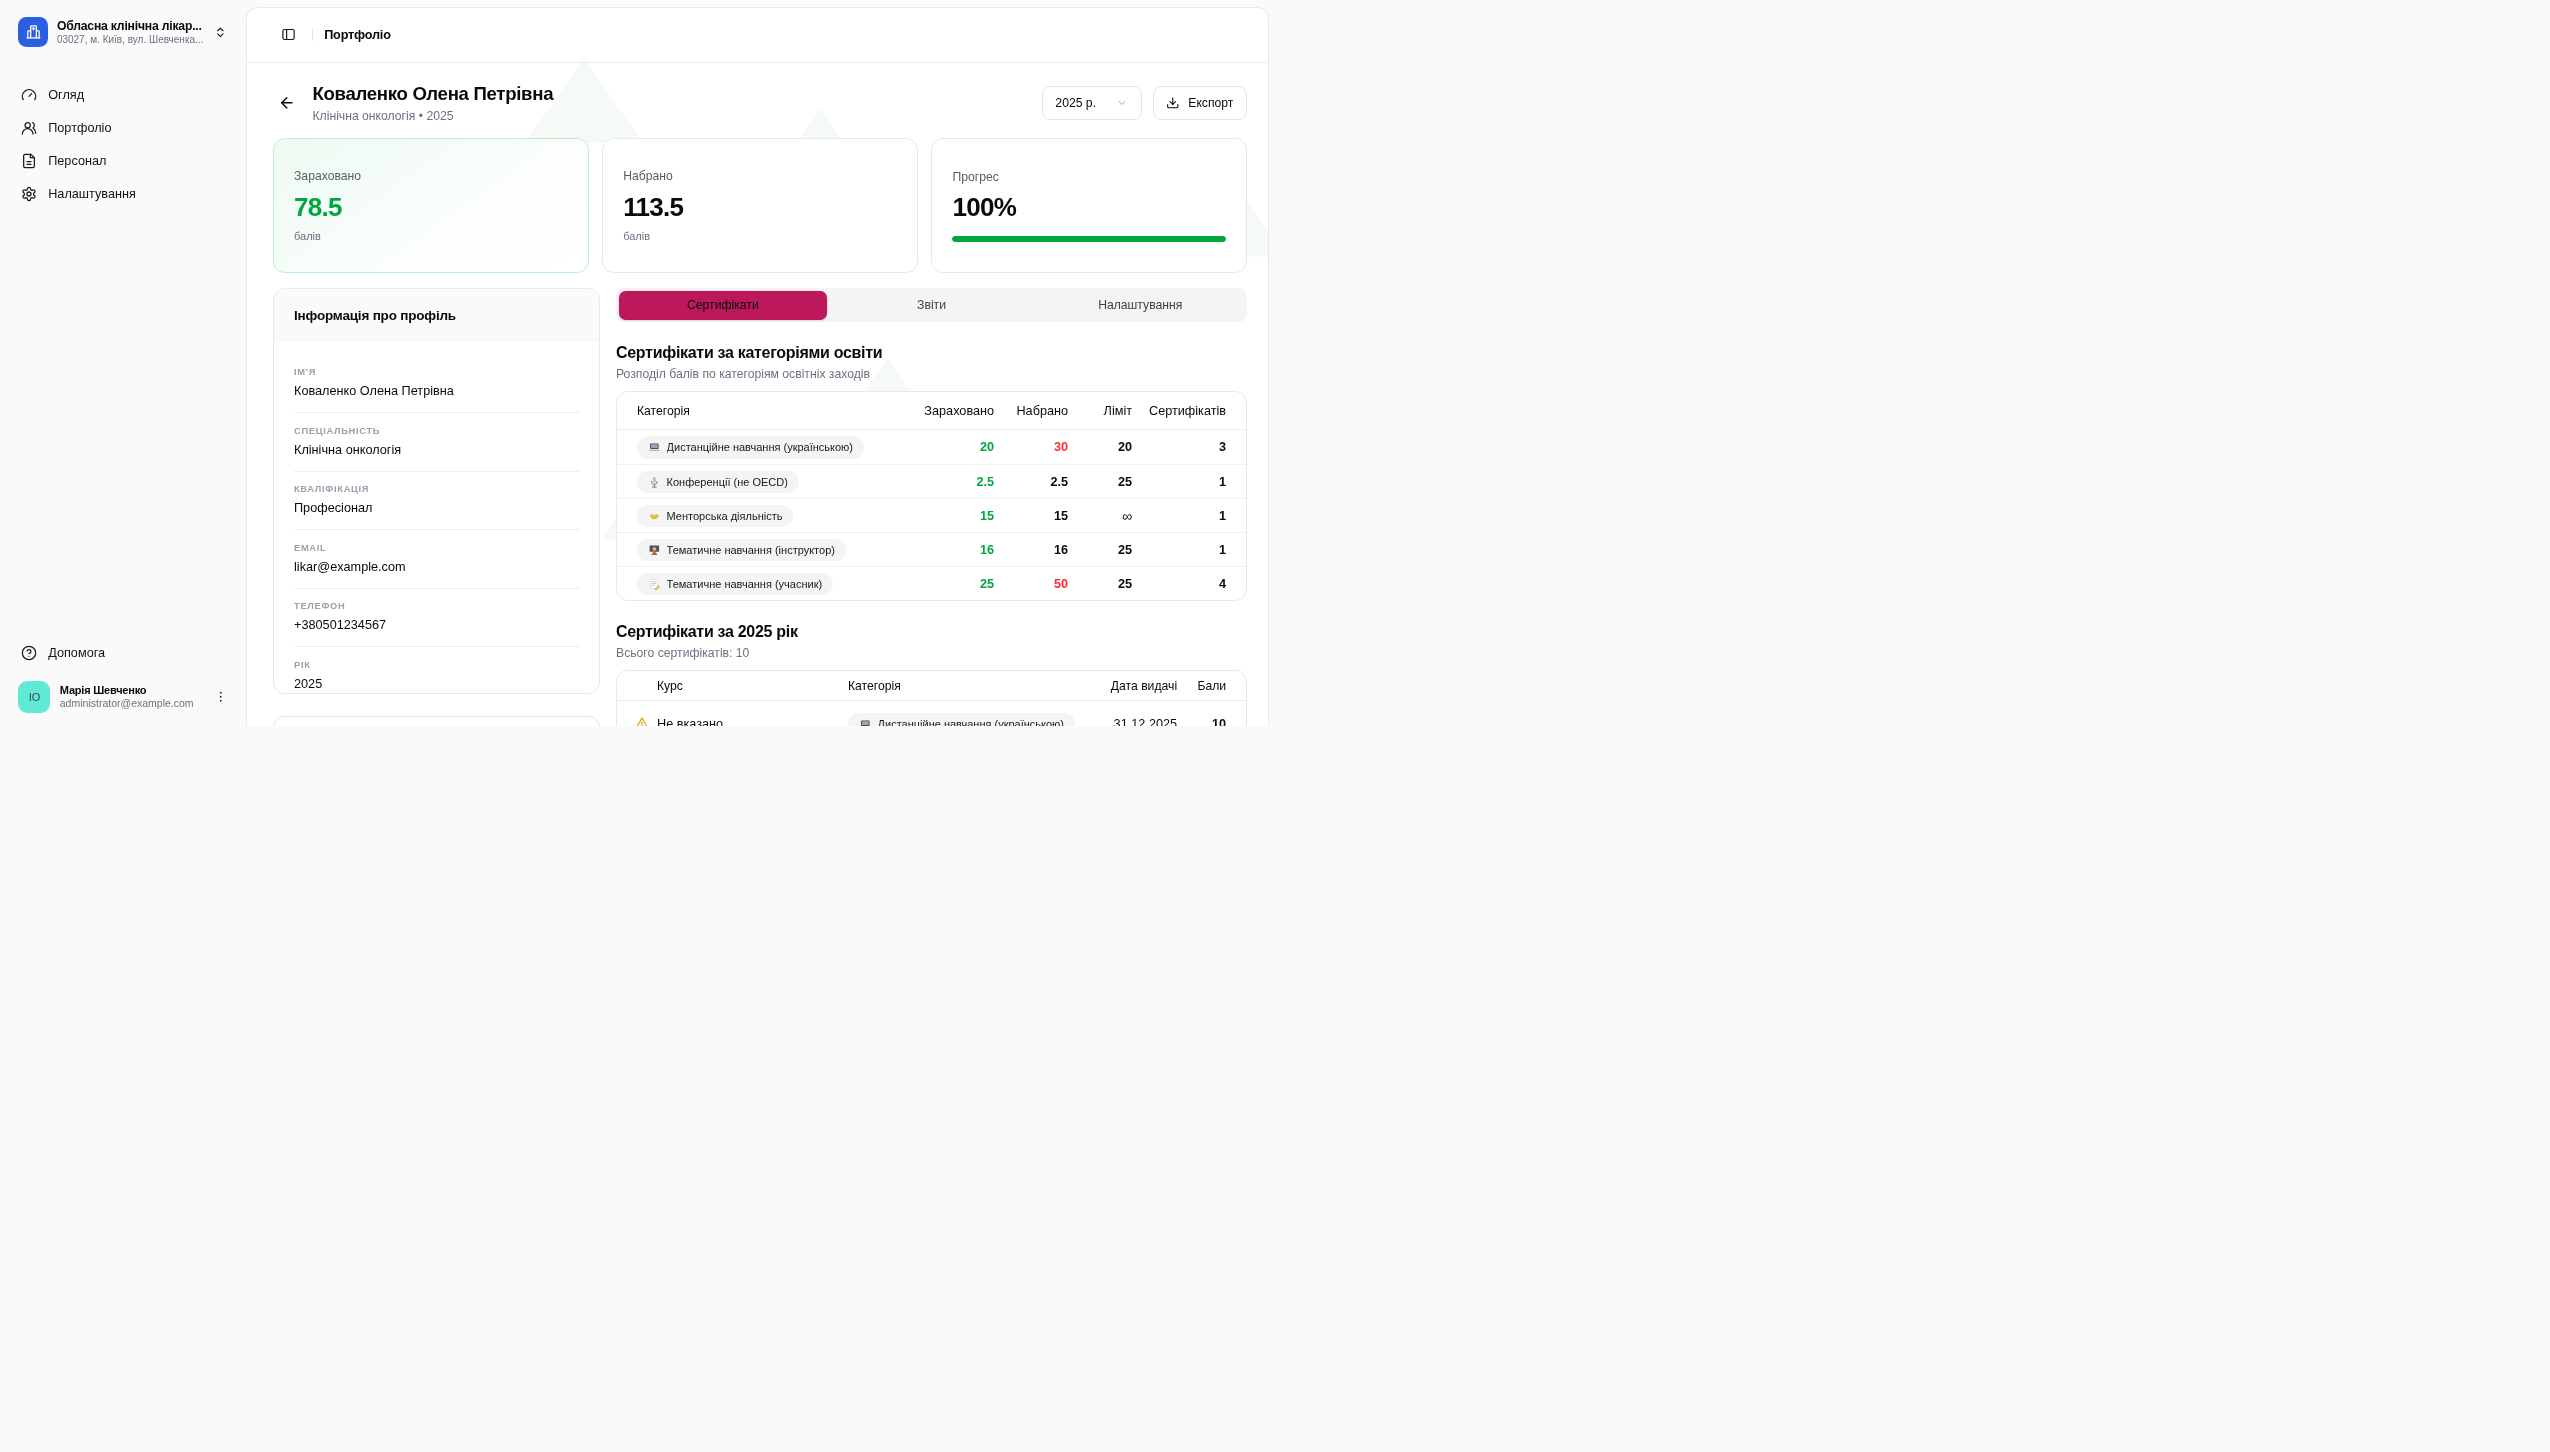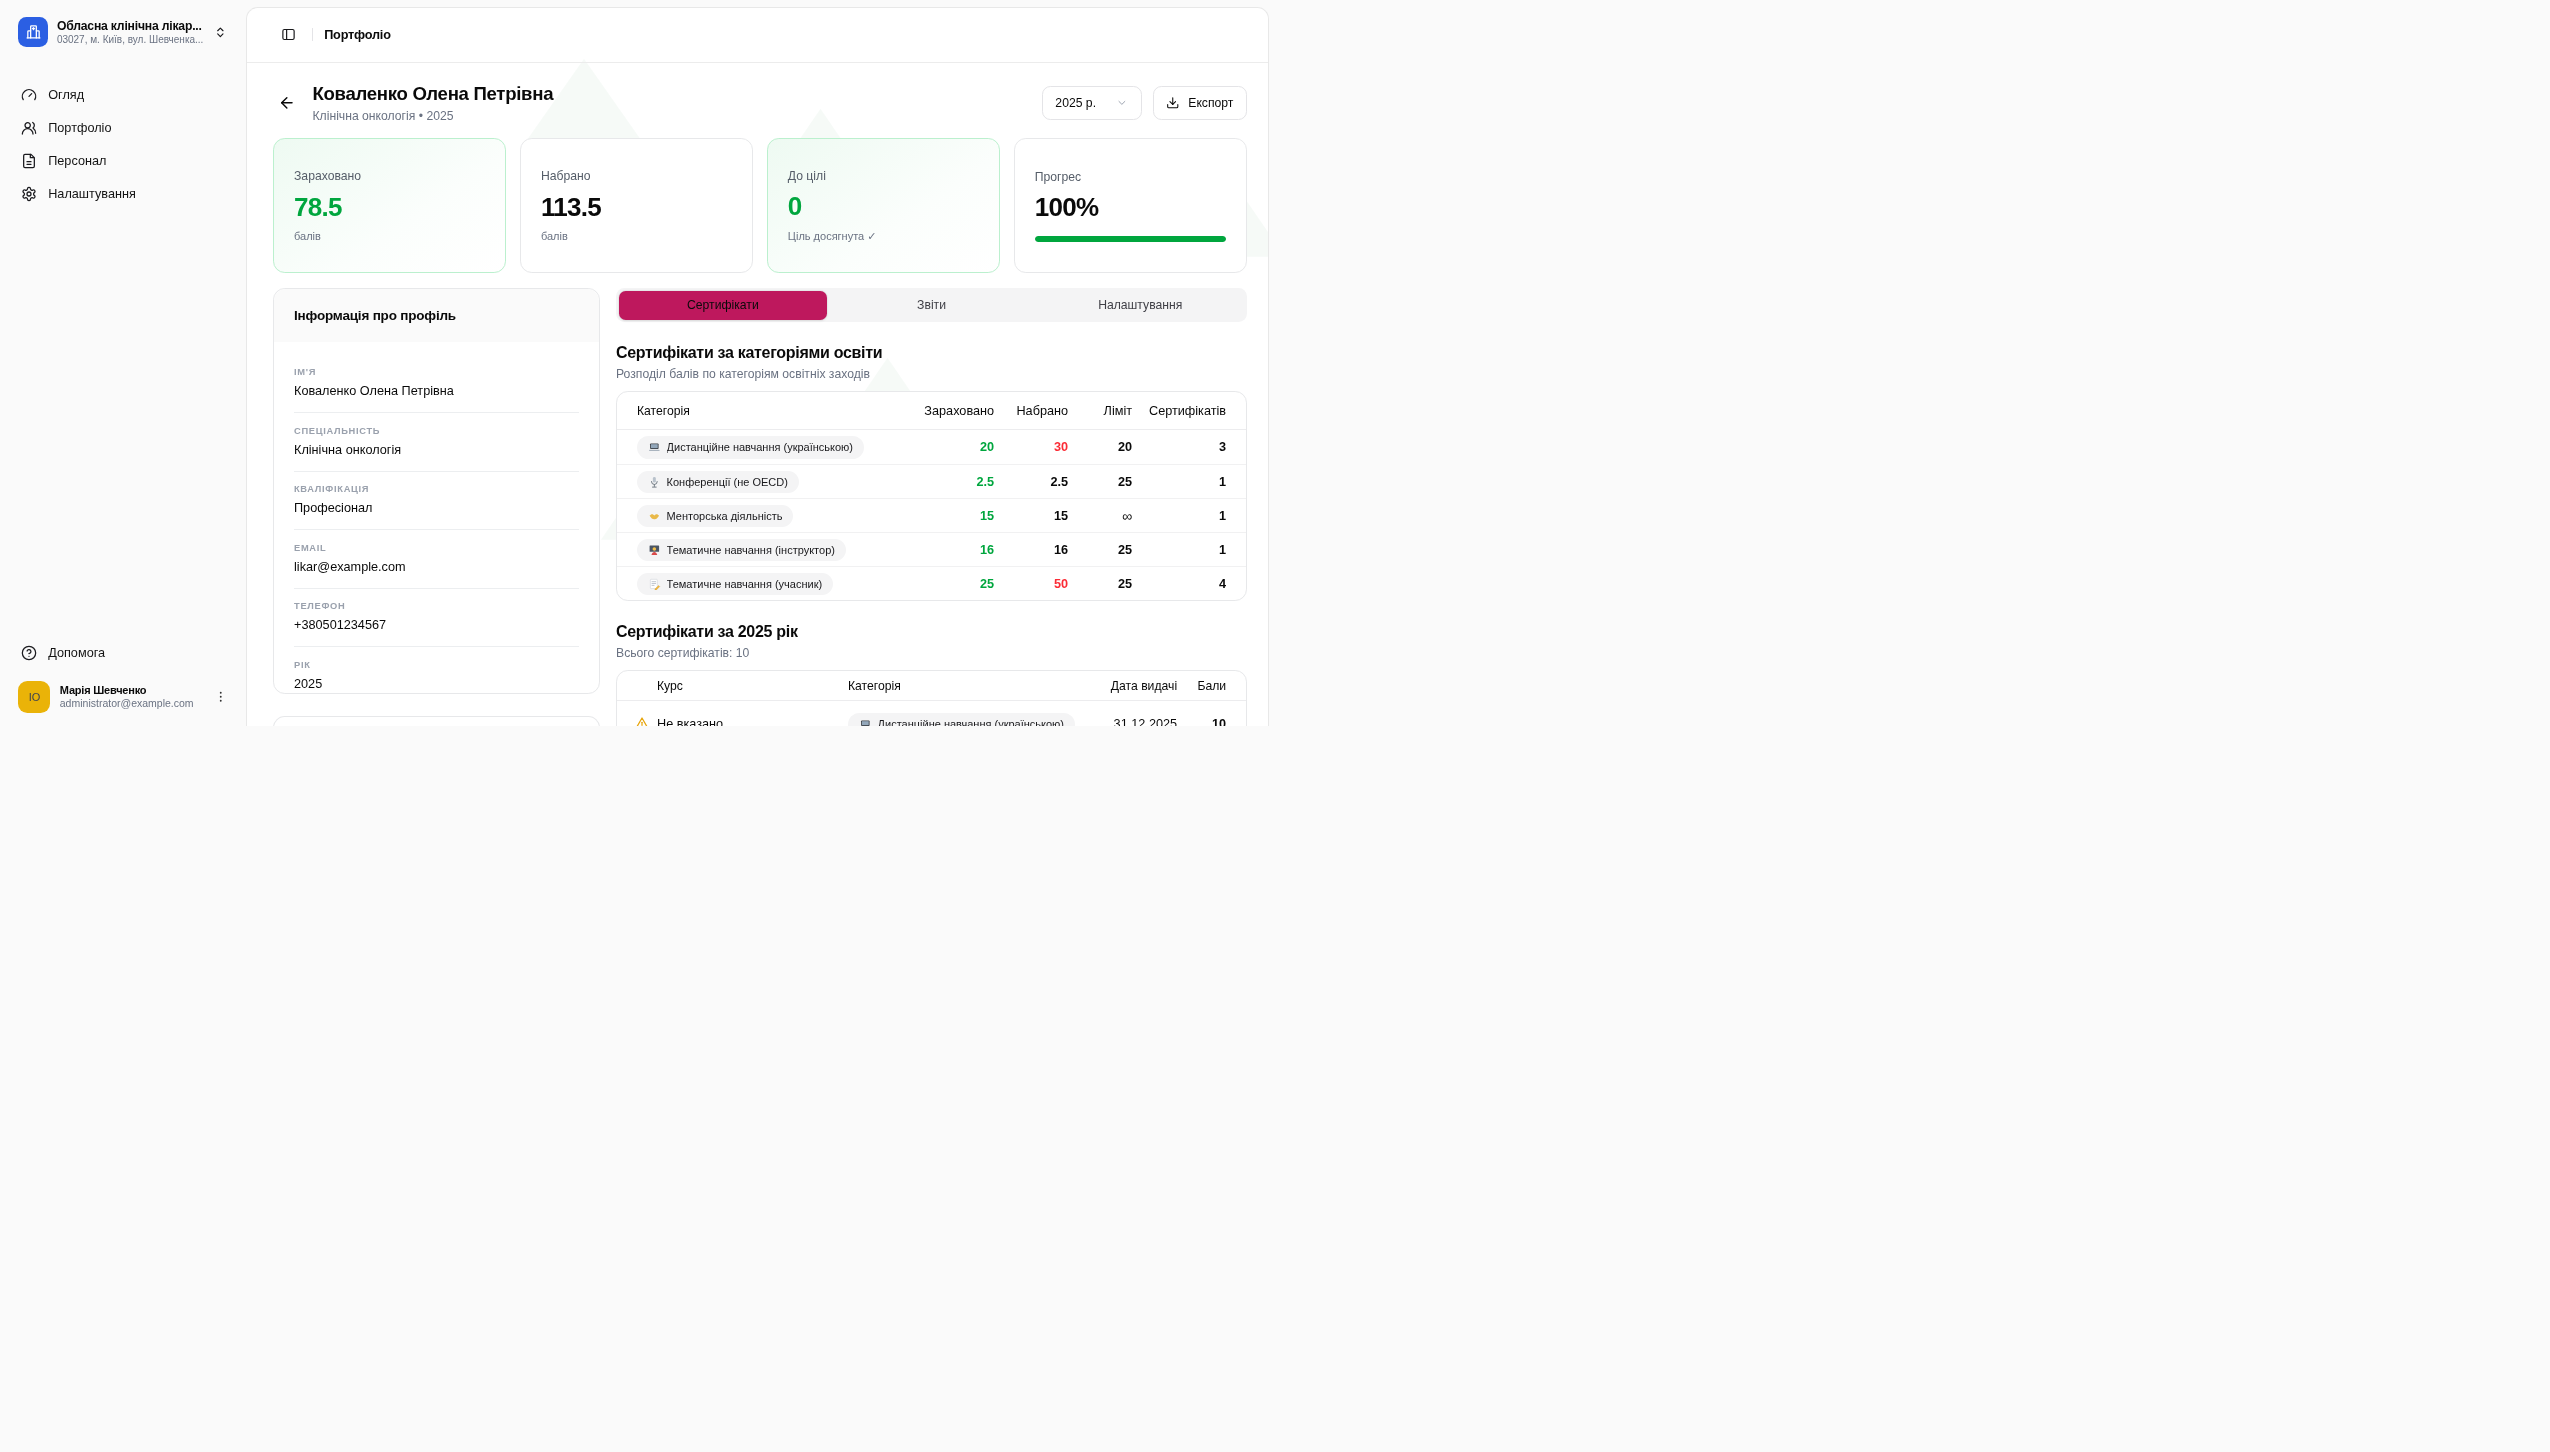--- a/index.html
+++ b/index.html
@@ -18,21 +18,21 @@
   .org-logo{width:30px;height:30px;border-radius:8.4px;background:var(--blue);display:flex;align-items:center;justify-content:center;flex:0 0 30px;}
   .org-text{flex:1;min-width:0;}
   .org-name{font-size:12.2px;font-weight:700;white-space:nowrap;overflow:hidden;letter-spacing:-0.2px;}
   .org-addr{font-size:10px;color:var(--muted);white-space:nowrap;overflow:hidden;margin-top:1.7px;}
   .org-chevrons{flex:0 0 13.5px;color:#18181b;}
   .nav{margin-top:30px;display:flex;flex-direction:column;gap:4.2px;}
   .nav-item{display:flex;align-items:center;gap:11px;padding:5.9px 8.4px;border-radius:6.7px;font-size:12.7px;color:#141414;cursor:pointer;}
   .nav-ic{width:17px;height:17px;display:flex;align-items:center;justify-content:center;color:#1b1b1f;}
   .sb-spacer{flex:1;}
   .user-row{display:flex;align-items:center;gap:9.3px;padding:5px 6.7px;border-radius:8.4px;cursor:pointer;margin-top:8.4px;}
-  .avatar{width:32px;height:32px;border-radius:9.3px;background:#eab308;display:flex;align-items:center;justify-content:center;font-size:11px;color:#3f4450;flex:0 0 32px;}
+  .avatar{width:32px;height:32px;border-radius:9.3px;background:#5eead4;display:flex;align-items:center;justify-content:center;font-size:11px;color:#3f4450;flex:0 0 32px;}
   .user-meta{flex:1;min-width:0;}
   .user-name{font-size:11px;font-weight:700;letter-spacing:-0.2px;}
   .user-email{font-size:10.5px;color:var(--muted);margin-top:1.7px;white-space:nowrap;overflow:hidden;}
   .dots{color:#333;flex:0 0 13.5px;}
 
   
   .panel{position:relative;flex:1;margin:6.7px 5.9px 0 0;background:#fff;border:0.8px solid #e8e8e8;border-bottom:none;border-radius:11.8px 11.8px 0 0;overflow:hidden;}
   .decor{position:absolute;inset:0;z-index:0;pointer-events:none;}
   .tri{position:absolute;clip-path:polygon(50% 0,100% 100%,0 100%);background:#f1f7f2;opacity:.65;}
   .panel-inner{position:relative;z-index:1;}
@@ -276,25 +276,20 @@
           <div class="stat accent">
             <div class="stat-label">Зараховано</div>
             <div class="stat-value">78.5</div>
             <div class="stat-sub">балів</div>
           </div>
           <div class="stat">
             <div class="stat-label">Набрано</div>
             <div class="stat-value">113.5</div>
             <div class="stat-sub">балів</div>
           </div>
-          <div class="stat accent">
-            <div class="stat-label">До цілі</div>
-            <div class="stat-value">0</div>
-            <div class="stat-sub">Ціль досягнута ✓</div>
-          </div>
           <div class="stat">
             <div class="stat-label">Прогрес</div>
             <div class="stat-value">100%</div>
             <div class="progress-track">
               <div class="progress-fill" style="width: 100%;"></div>
             </div>
           </div>
         </div>
 
         <div class="cols">

